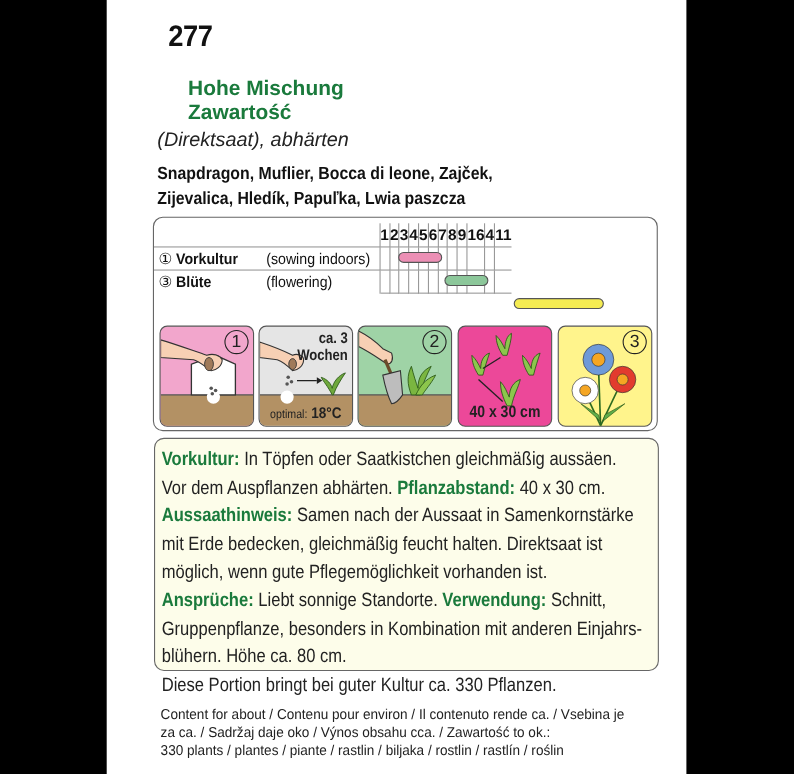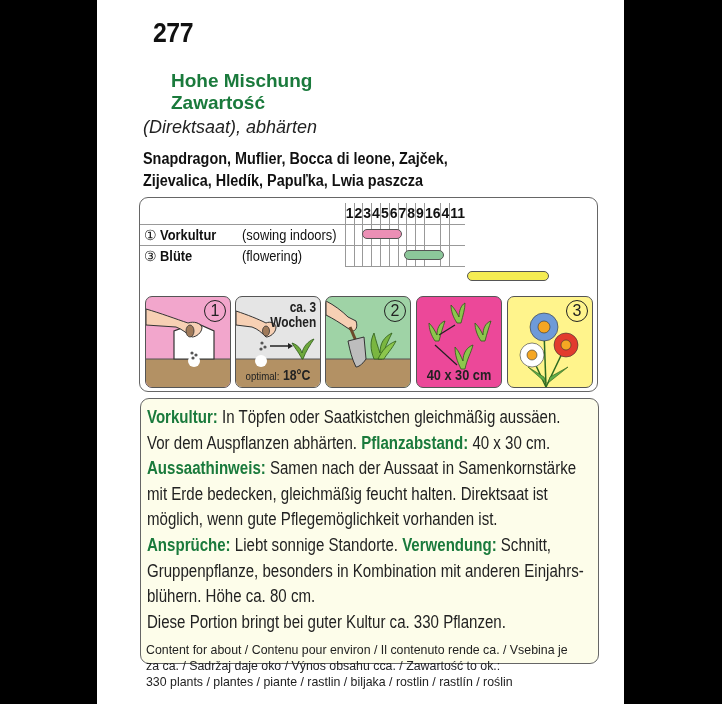--- a/index.html
+++ b/index.html
@@ -30,21 +30,21 @@
   .bar { position:absolute; height:10px; border:1.5px solid #555; border-radius:6px; box-sizing:border-box; }
 
   .panels { position:absolute; left:5px; top:98px; }
   .panel { position:absolute; top:0; width:86px; height:92px; border:1.5px solid #555; border-radius:7px;
            box-sizing:border-box; overflow:hidden; }
   .panel svg { position:absolute; left:0; top:0; }
   .panel .cnum { position:absolute; right:4px; top:3px; width:20px; height:20px; border:1.5px solid #222;
                  border-radius:50%; font-size:16px; text-align:center; line-height:20px; color:#222; }
   .panel .cap { position:absolute; left:0; right:0; text-align:center; font-weight:bold; color:#222; }
 
-  .desc { position:absolute; left:43px; top:398px; width:459px; height:266px; border:1.5px solid #666;
+  .desc { position:absolute; left:43px; top:398px; width:459px; height:212px; border:1.5px solid #666;
           border-radius:9px; box-sizing:border-box; background:#fdfdea; padding:6px 6px; }
   .desc p { margin:0; font-size:17.5px; line-height:25.6px; color:#222; white-space:nowrap;
             transform:scaleX(0.86); transform-origin:left; }
   .desc b { color:#1a7a3c; }
 
   .foot { position:absolute; left:49px; top:642px; font-size:13px; line-height:16px; color:#222; white-space:nowrap;
           transform:scaleX(0.95); transform-origin:left; }
 </style>
 </head>
 <body>

